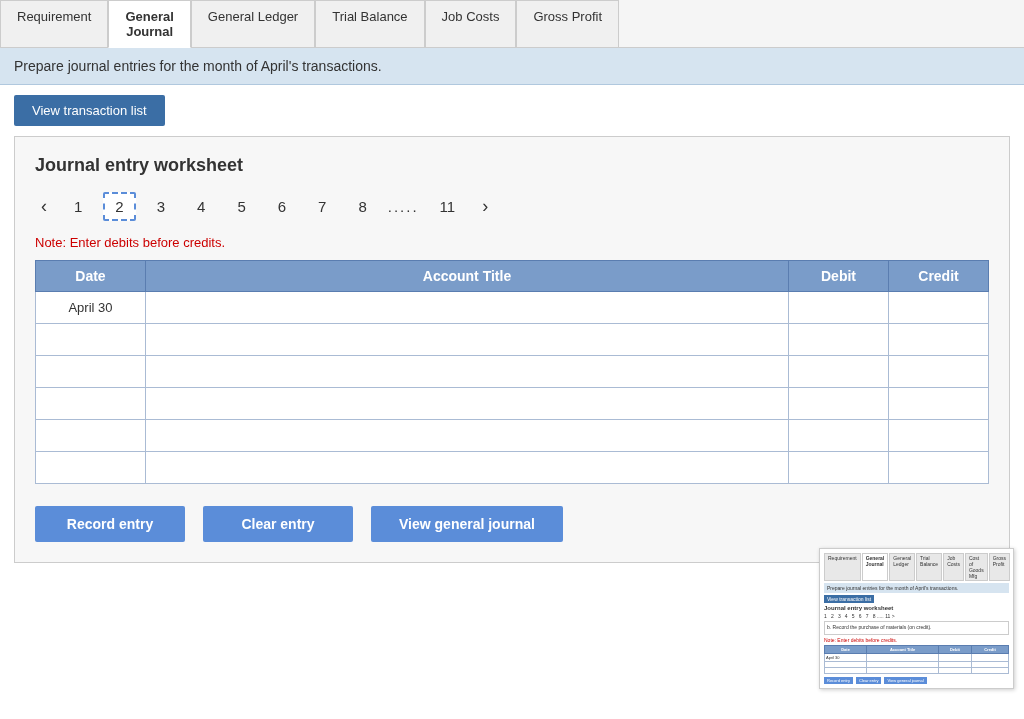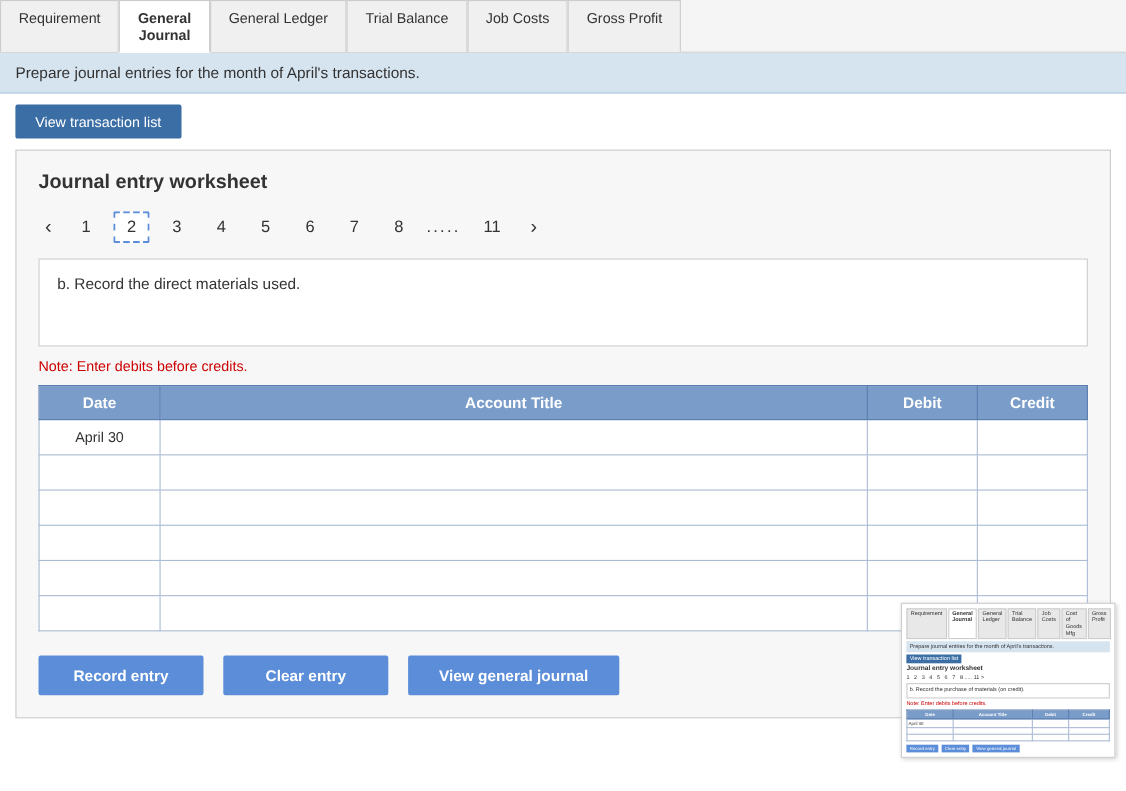--- a/index.html
+++ b/index.html
@@ -257,23 +257,20 @@
     <span class="page-num">4</span>
     <span class="page-num">5</span>
     <span class="page-num">6</span>
     <span class="page-num">7</span>
     <span class="page-num">8</span>
     <span class="page-dots">.....</span>
     <span class="page-num">11</span>
     <button class="page-arrow">›</button>
   </div>
 
-  <div class="description-box">
-    <span>b. Record the direct materials used.</span>
-  </div>
 
   <div class="note-text">Note: Enter debits before credits.</div>
 
   <table class="journal-table">
     <thead>
       <tr>
         <th>Date</th>
         <th>Account Title</th>
         <th>Debit</th>
         <th>Credit</th>

